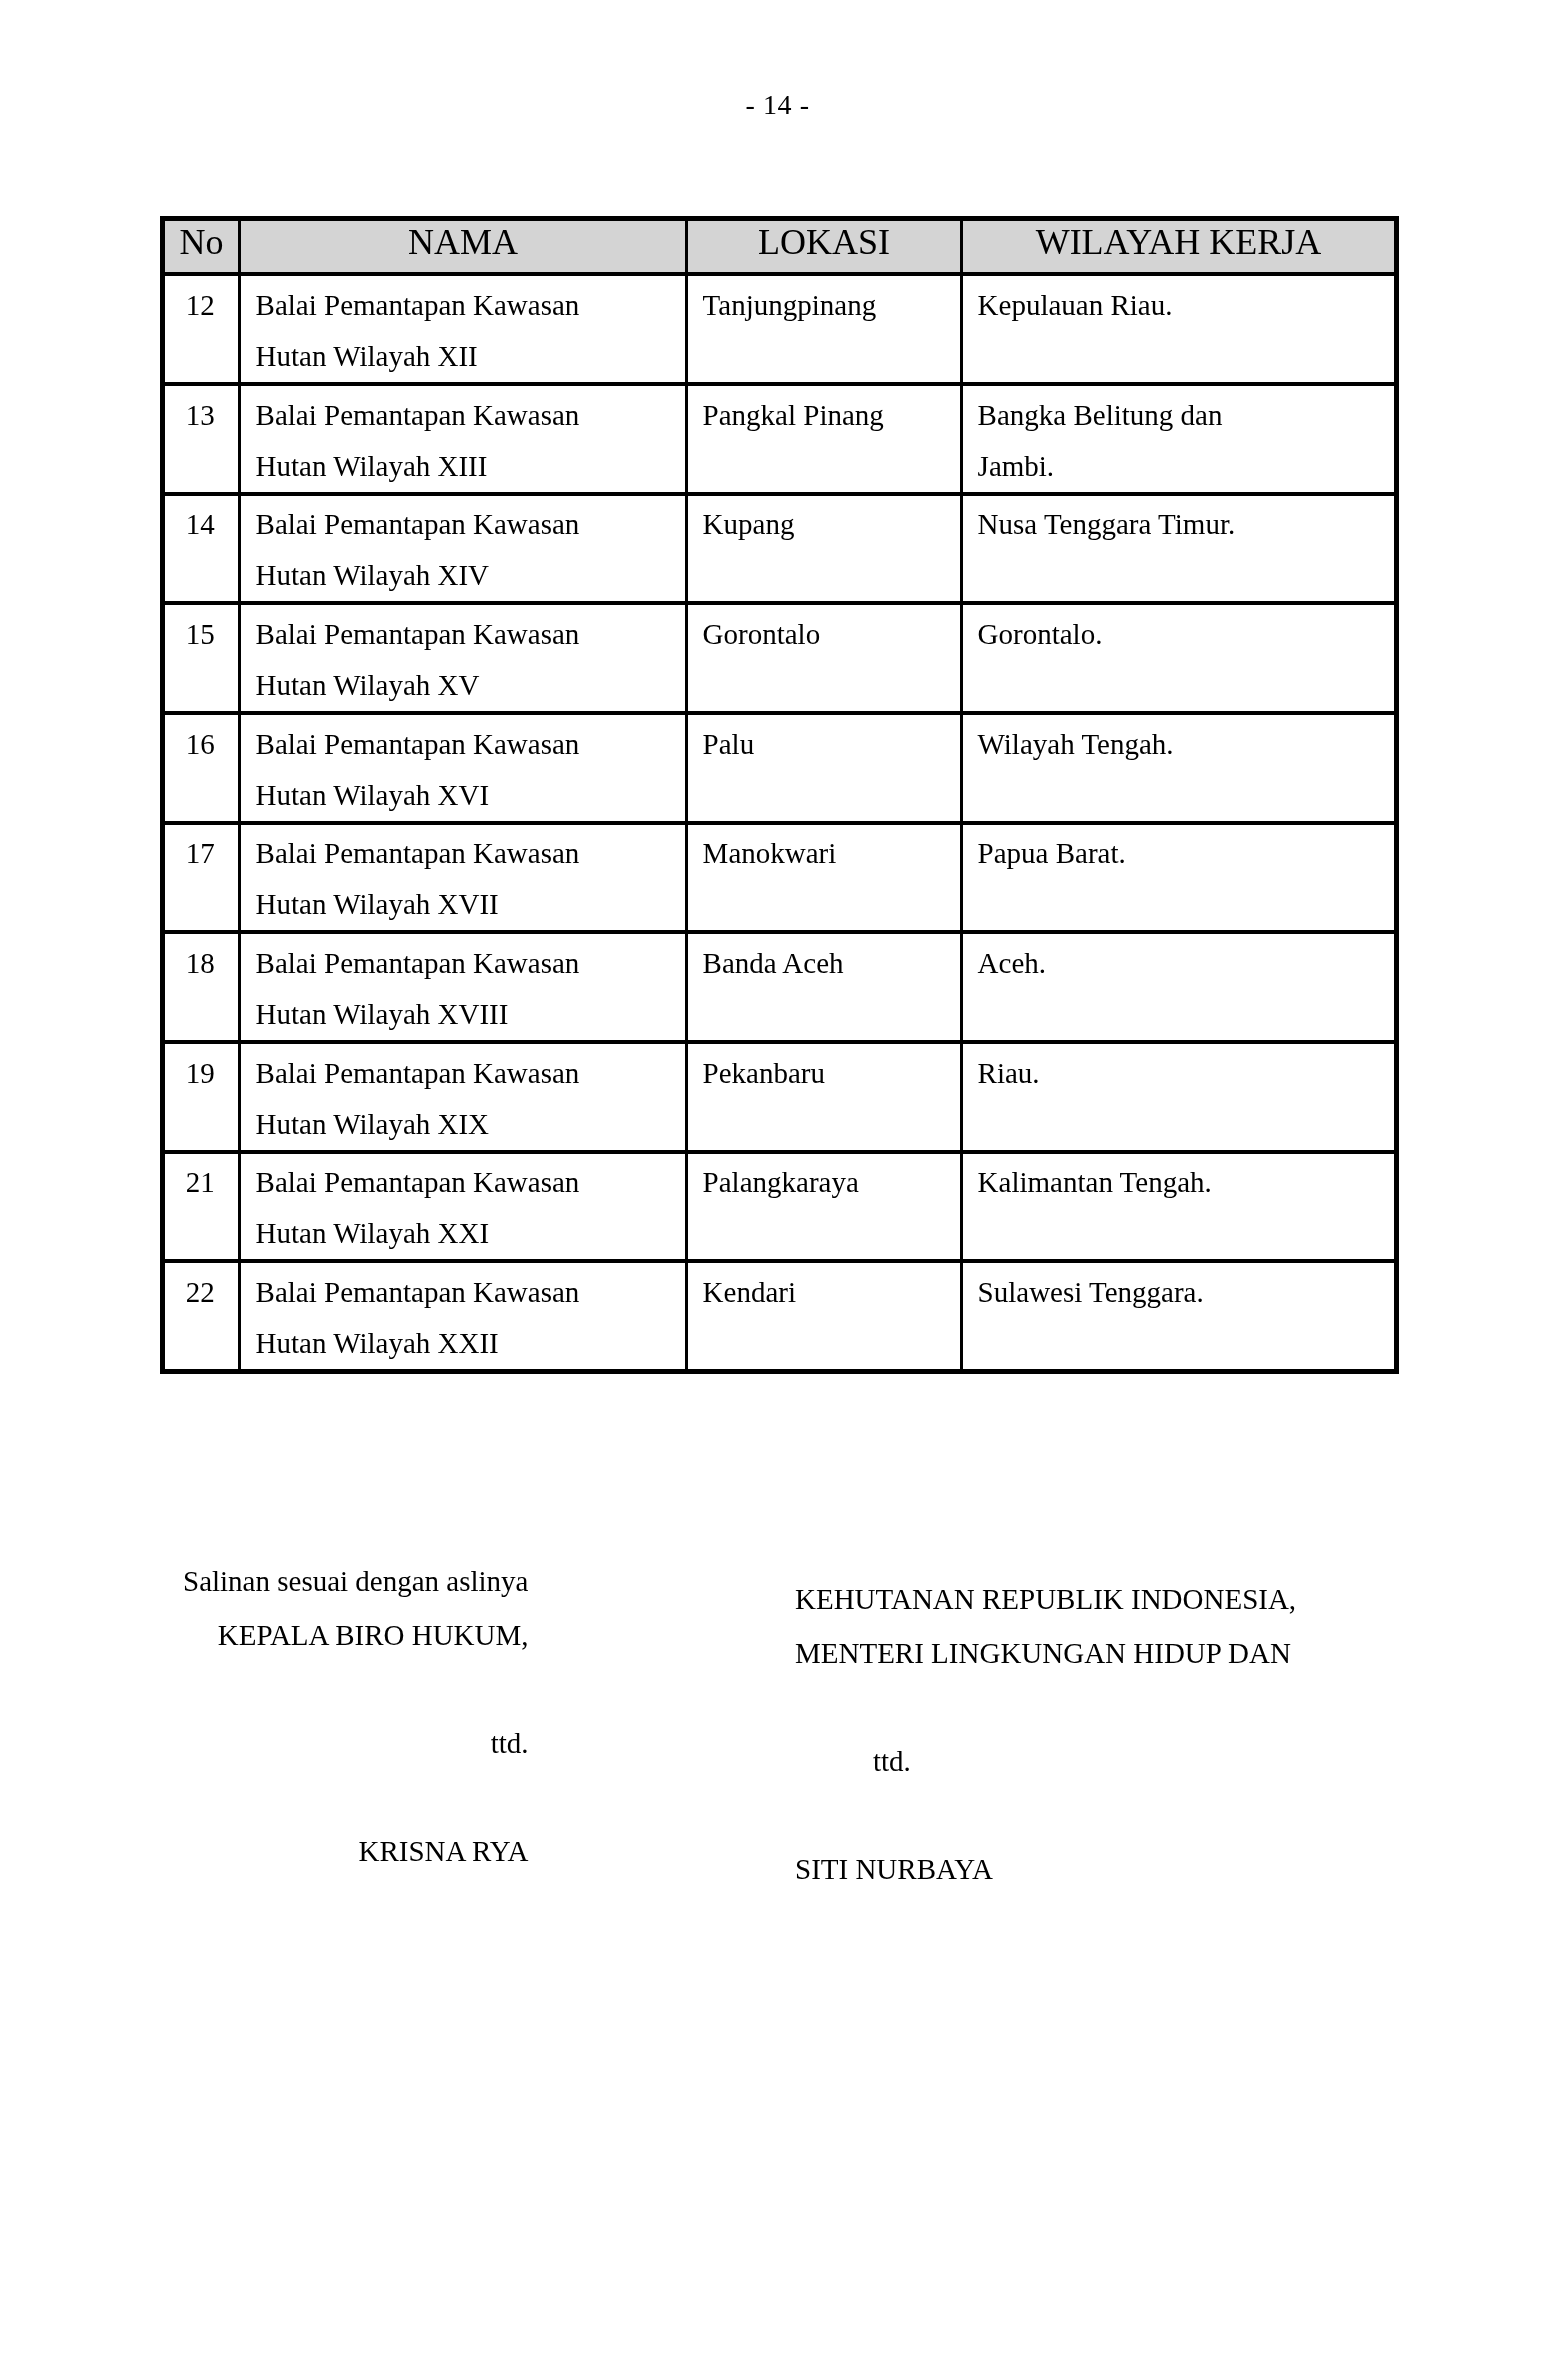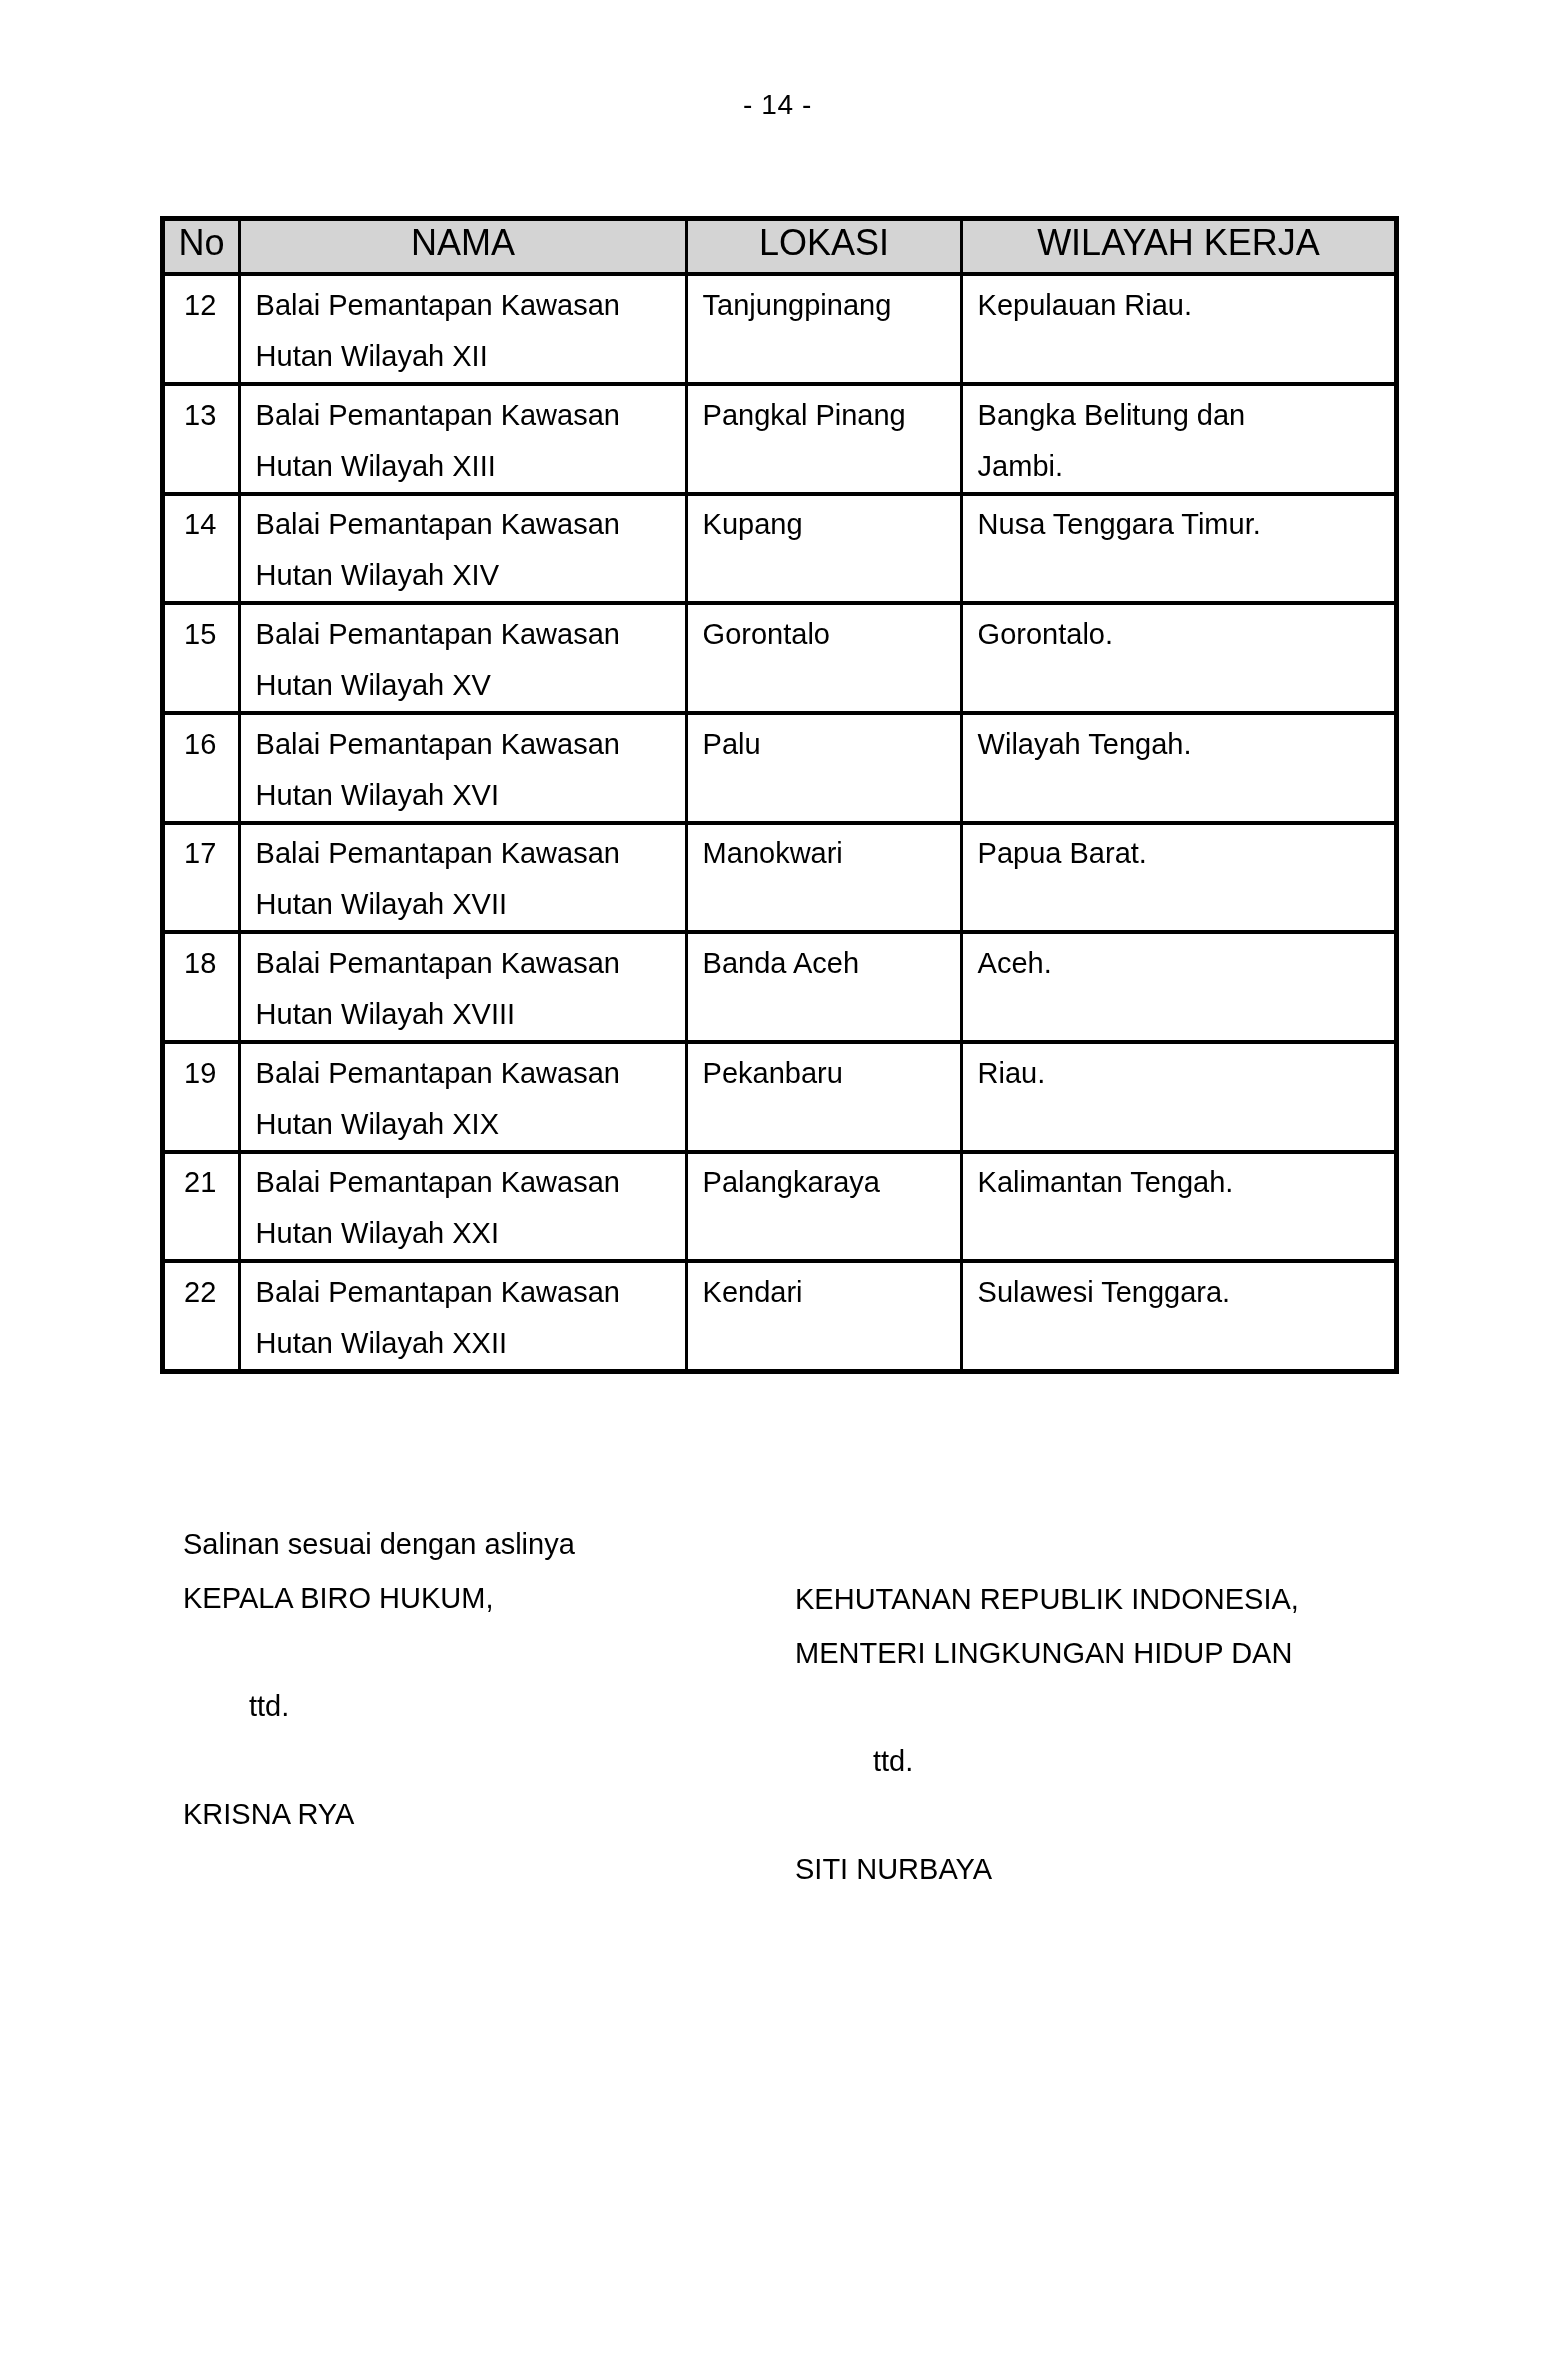--- a/index.html
+++ b/index.html
@@ -1,21 +1,21 @@
 <!DOCTYPE html>
 <html style="--header-bg: #d4d4d4; --border-color: #000000; --text-color: #000000; --page-bg: #ffffff;font-size:9.8px"><head>
 <meta charset="utf-8">
 <style>
   html, body { margin: 0; padding: 0; background: #ffffff; }
   .page {
     position: relative;
     width: 1555px;
     height: 2377px;
     background: var(--page-bg, #ffffff);
-    font-family: Liberation Sans, sans-serif;
+    font-family: Liberation Serif, serif;
     color: var(--text-color, #000000);
     overflow: hidden;
   }
 
   
   .page-number {
     position: absolute;
     top: 89px;
     left: 0;
     width: 1555px;
@@ -69,21 +69,21 @@
     padding-right: 5px;
   }
 
   
   .sig {
     position: absolute;
     font-size: 29px;
     line-height: 54px;
     white-space: nowrap;
   }
-  .sig-left  { left: 183px;  top: 1517px; }
+  .sig-left  { left: 183px;  top: 1554px; text-align: right; }
   .sig-right { left: 795px; top: 1572px; }
   .sig .spacer { height: 54px; }
   .sig .indent-l { padding-left: 66px; }
   .sig .indent-r { padding-left: 78px; }
 </style>
 </head>
 <body>
 
 <div class="page">
 

